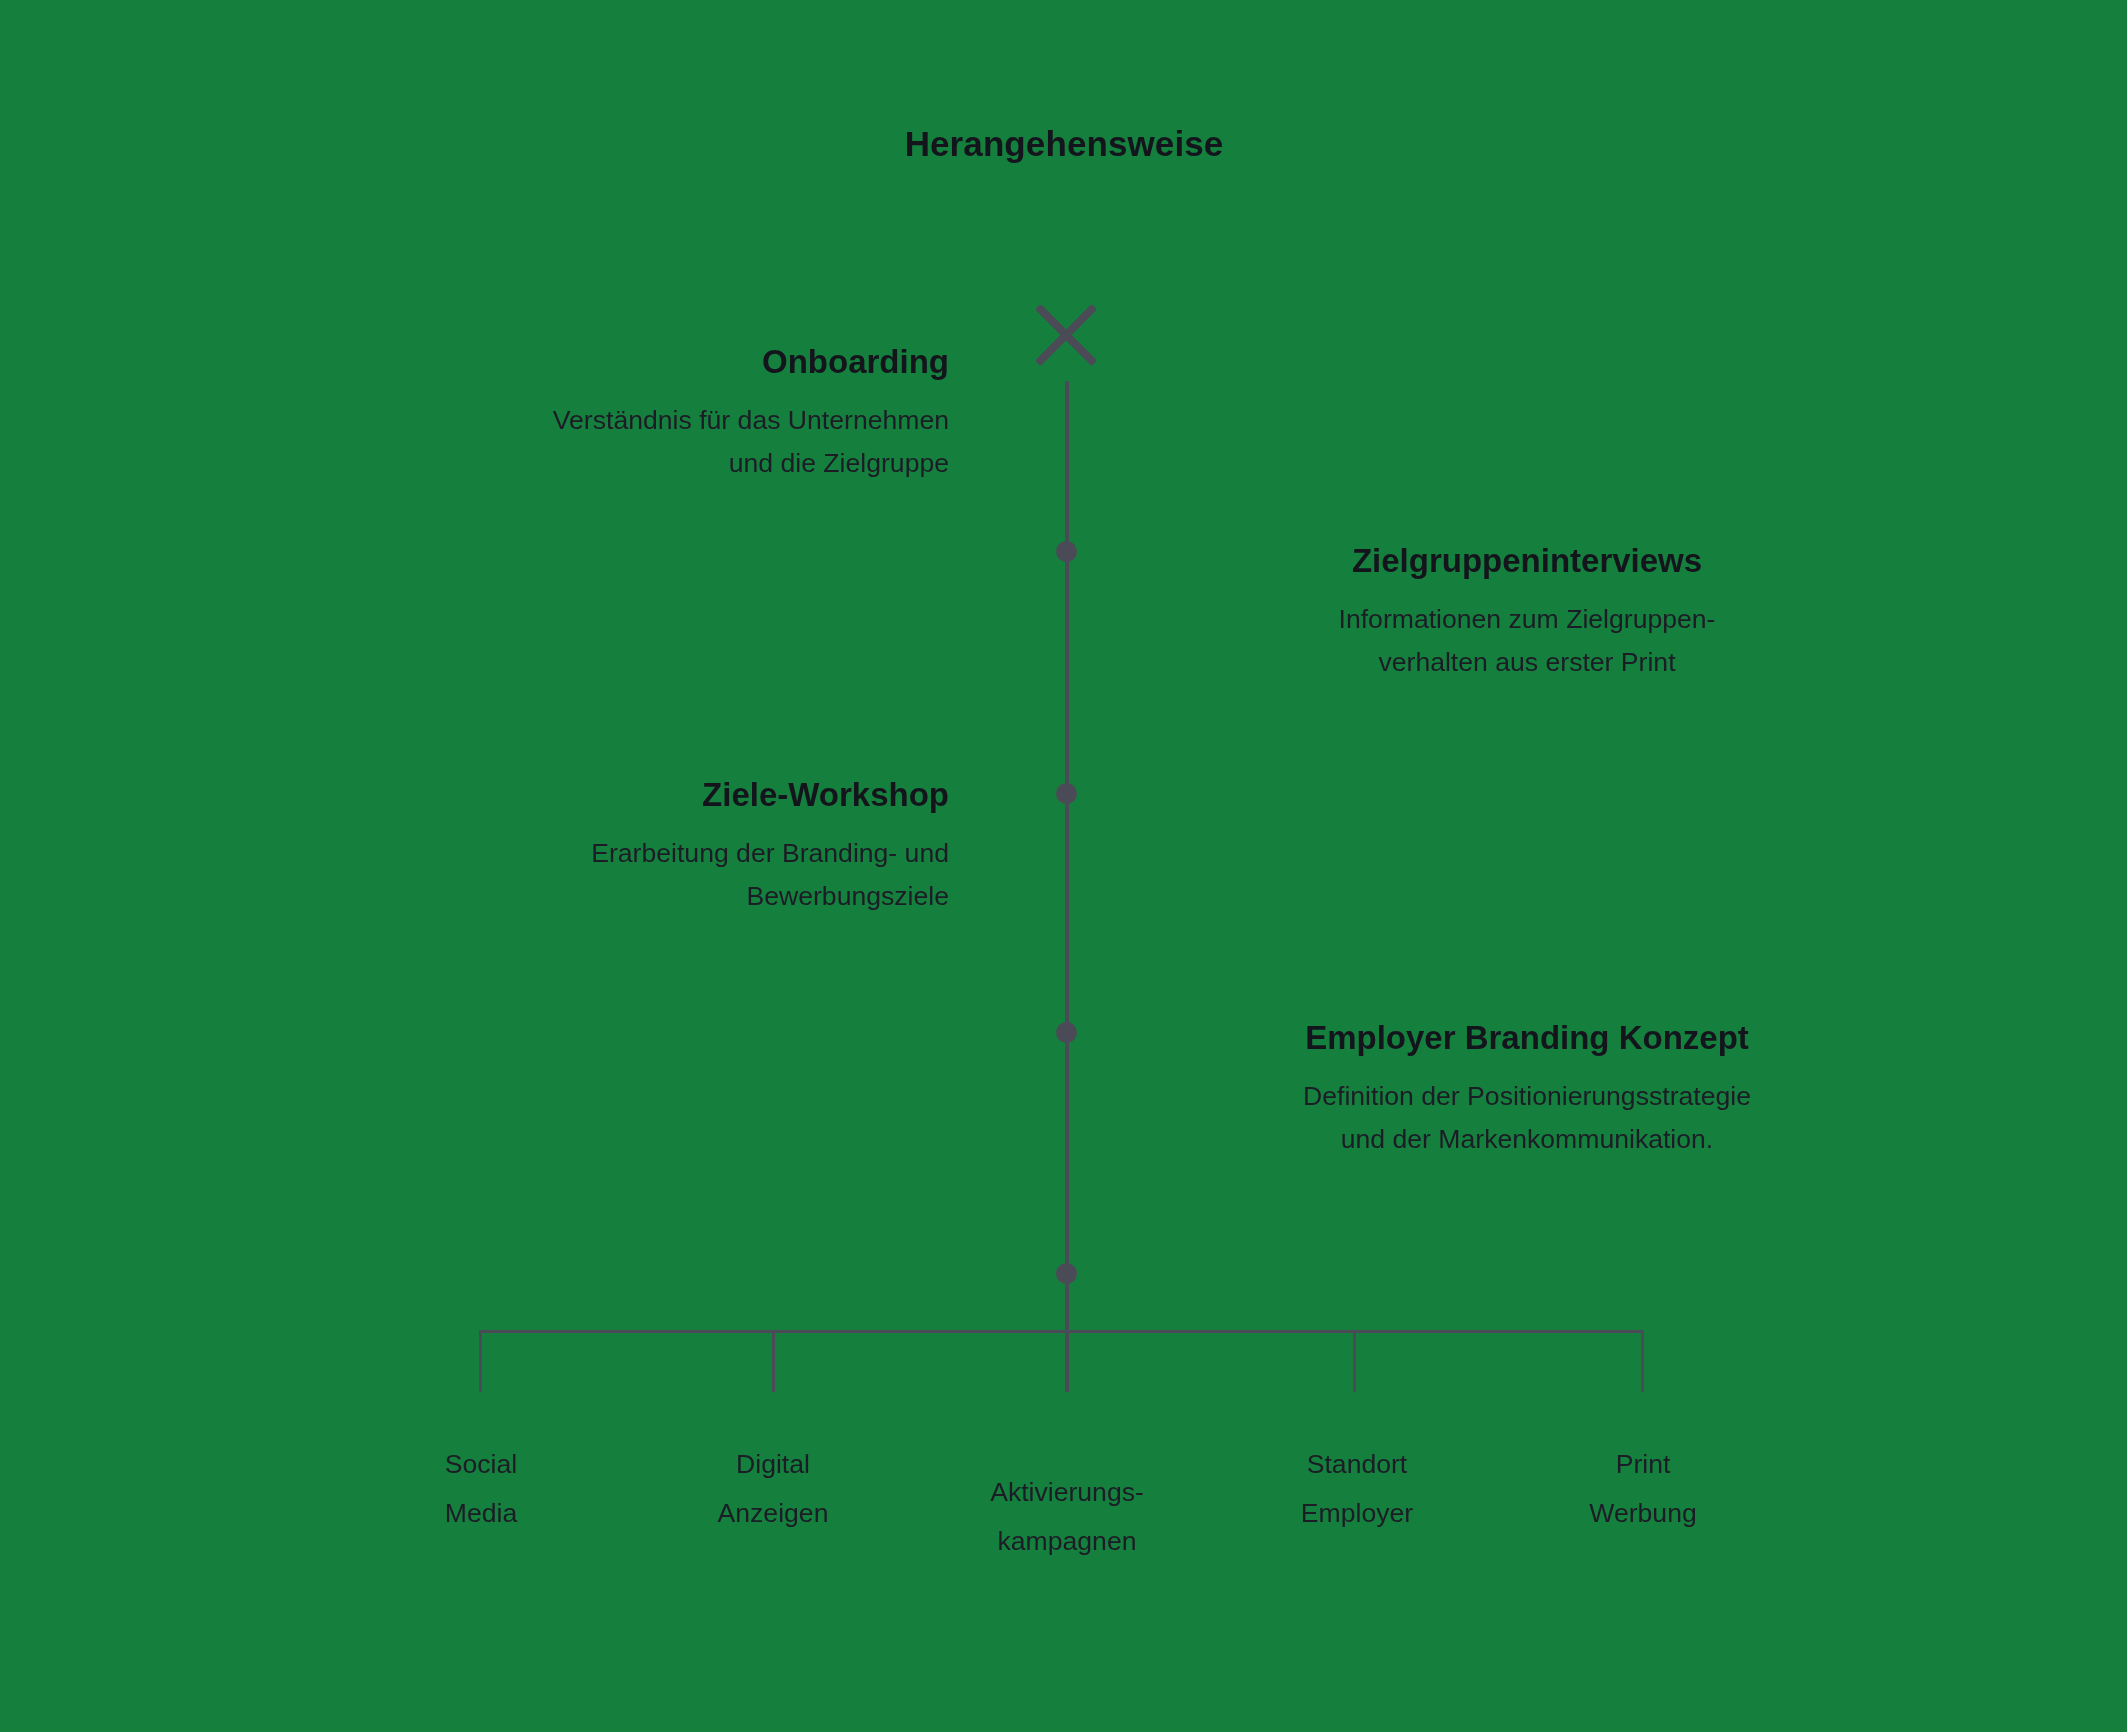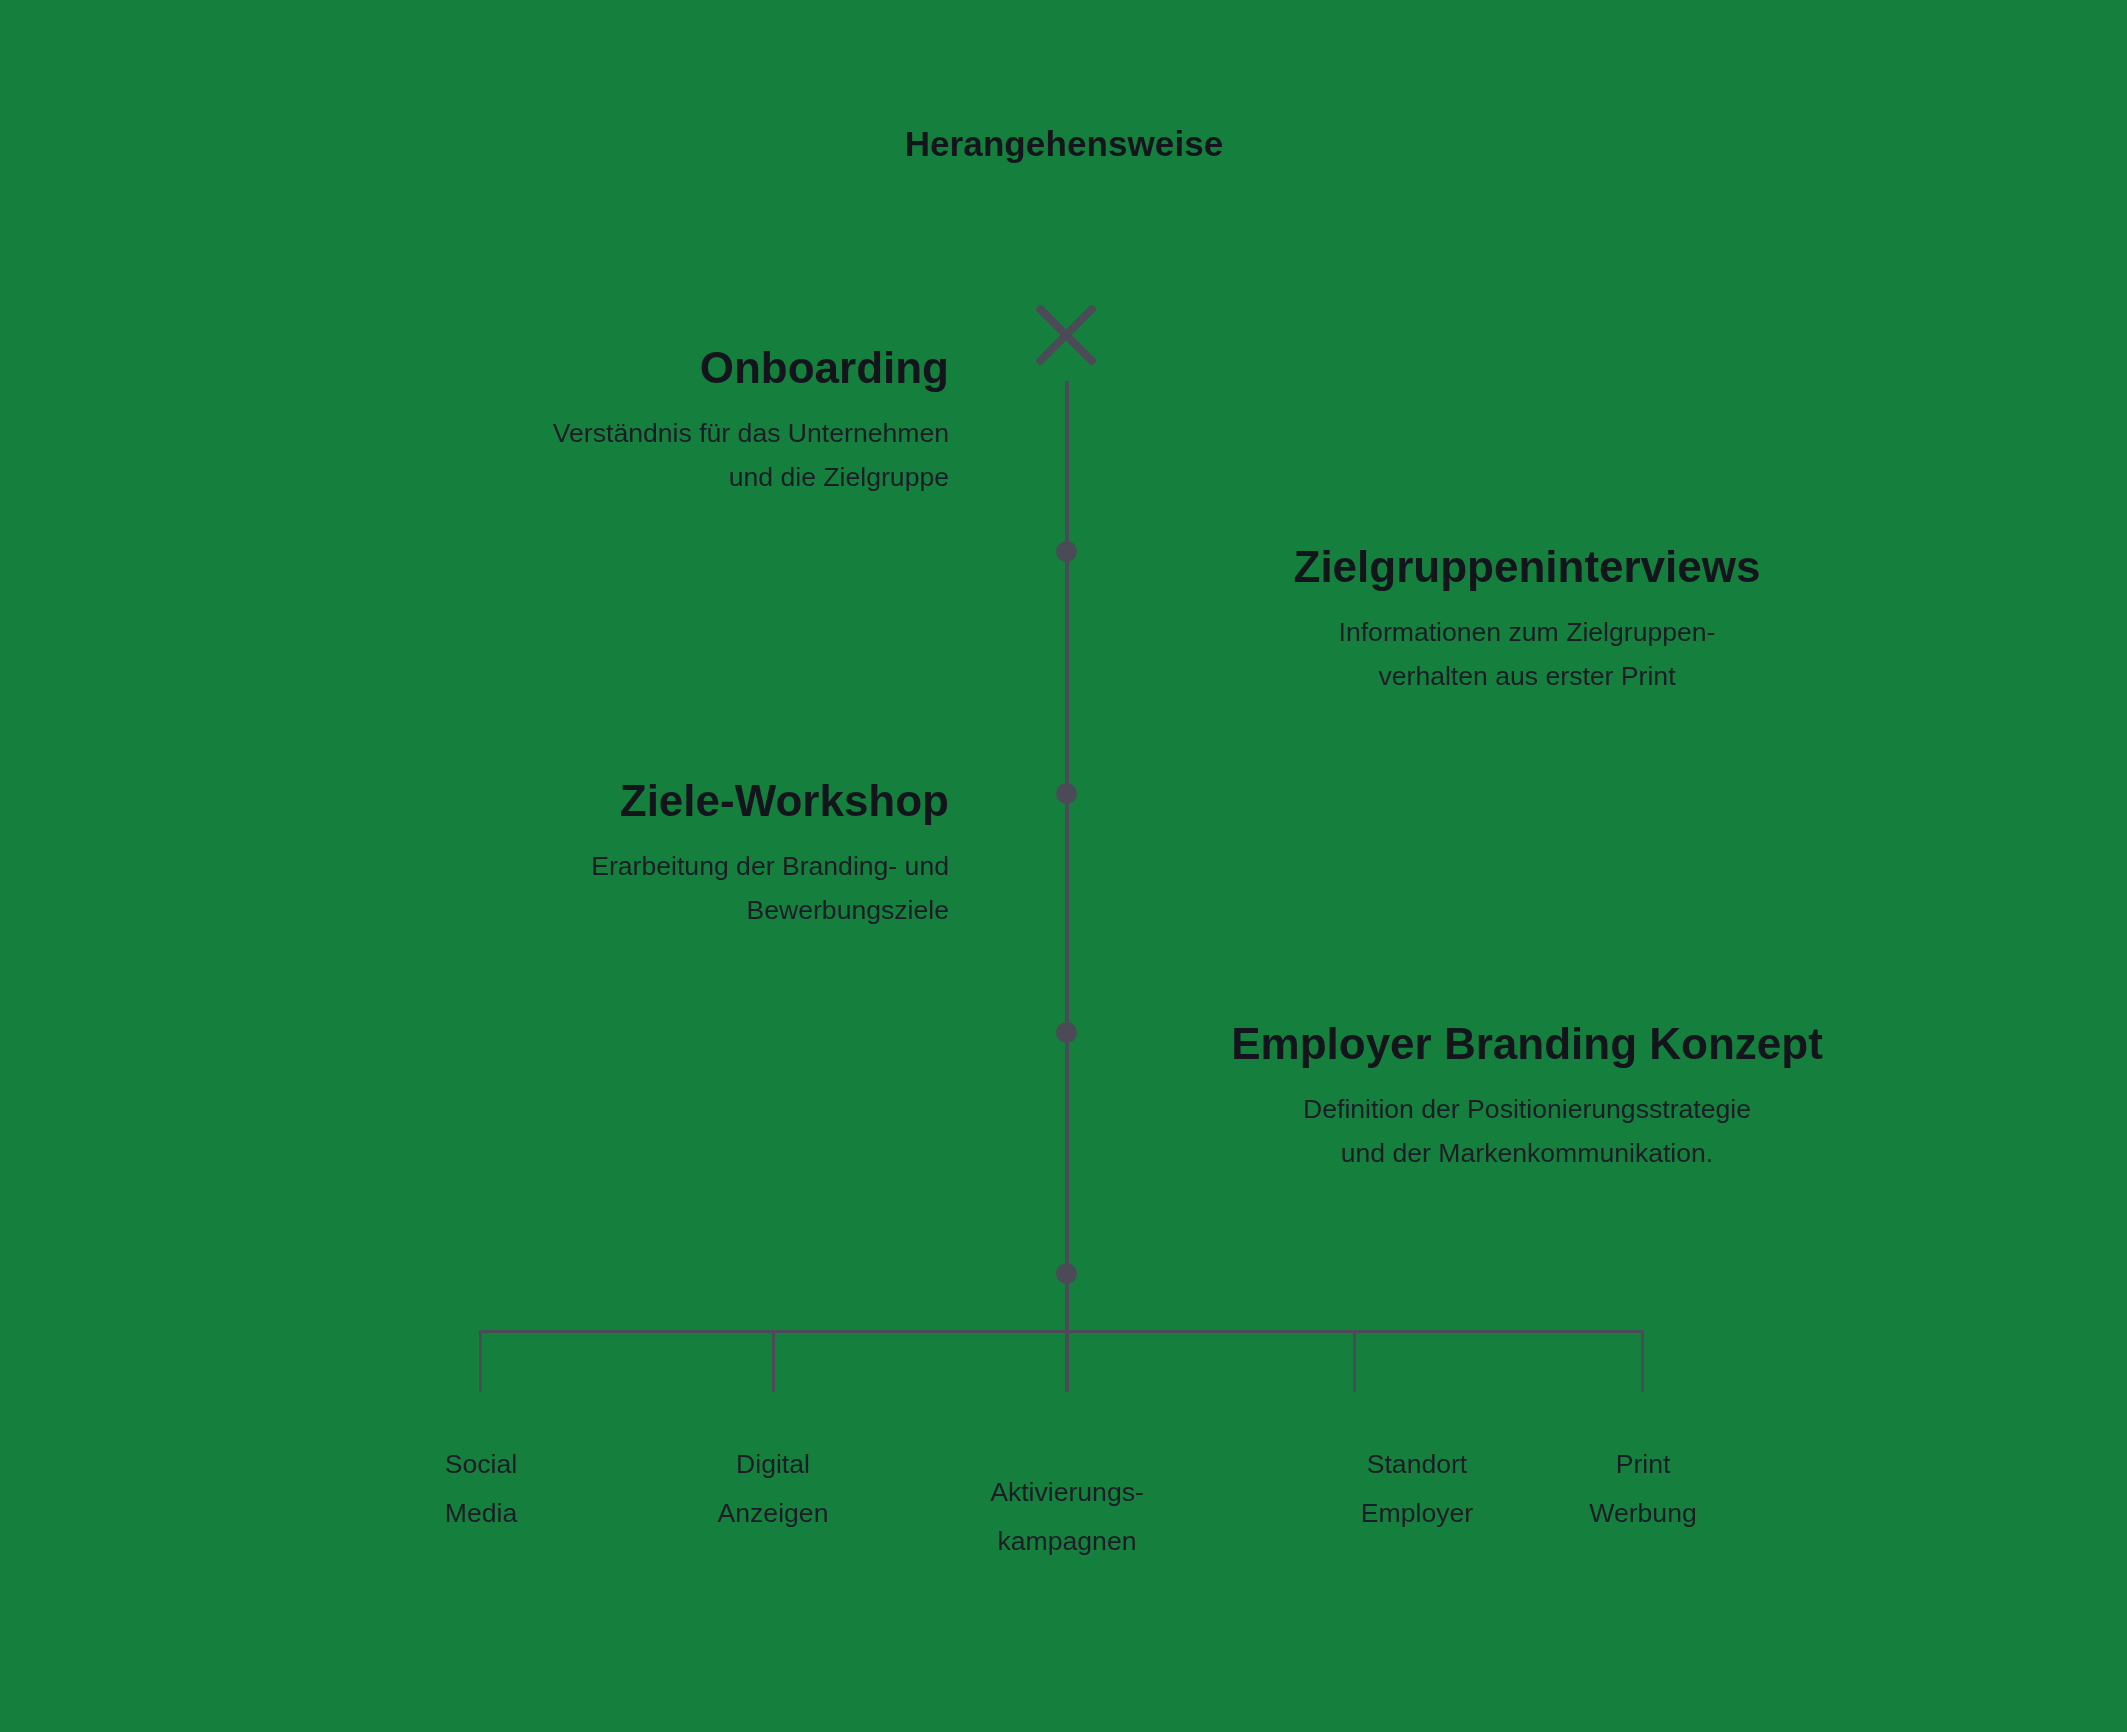--- a/index.html
+++ b/index.html
@@ -62,21 +62,21 @@
     margin-left: -10.6px;
     margin-top: -10.6px;
     left: 1067px;
   }
 
   
   .block {
     position: absolute;
   }
   .block .block-title {
-    font-size: 44px;
+    font-size: 33px;
     font-weight: bold;
     color: #14141c;
     line-height: 1.2;
   }
   .block .block-body {
     font-size: 26.6px;
     font-weight: normal;
     color: #1c1c26;
     line-height: 1.62;
   }
@@ -200,21 +200,21 @@
     <span class="l2">Media</span>
   </div>
   <div class="leaf-label" style="left:773px;">
     <span class="l1">Digital</span>
     <span class="l2">Anzeigen</span>
   </div>
   <div class="leaf-label" style="left:1067px;margin-top:28px;">
     <span class="l1">Aktivierungs-</span>
     <span class="l2">kampagnen</span>
   </div>
-  <div class="leaf-label" style="left:1417px;">
+  <div class="leaf-label" style="left:1357px;">
     <span class="l1">Standort</span>
     <span class="l2">Employer</span>
   </div>
   <div class="leaf-label" style="left:1643px;">
     <span class="l1">Print</span>
     <span class="l2">Werbung</span>
   </div>
 
 </div>
 

